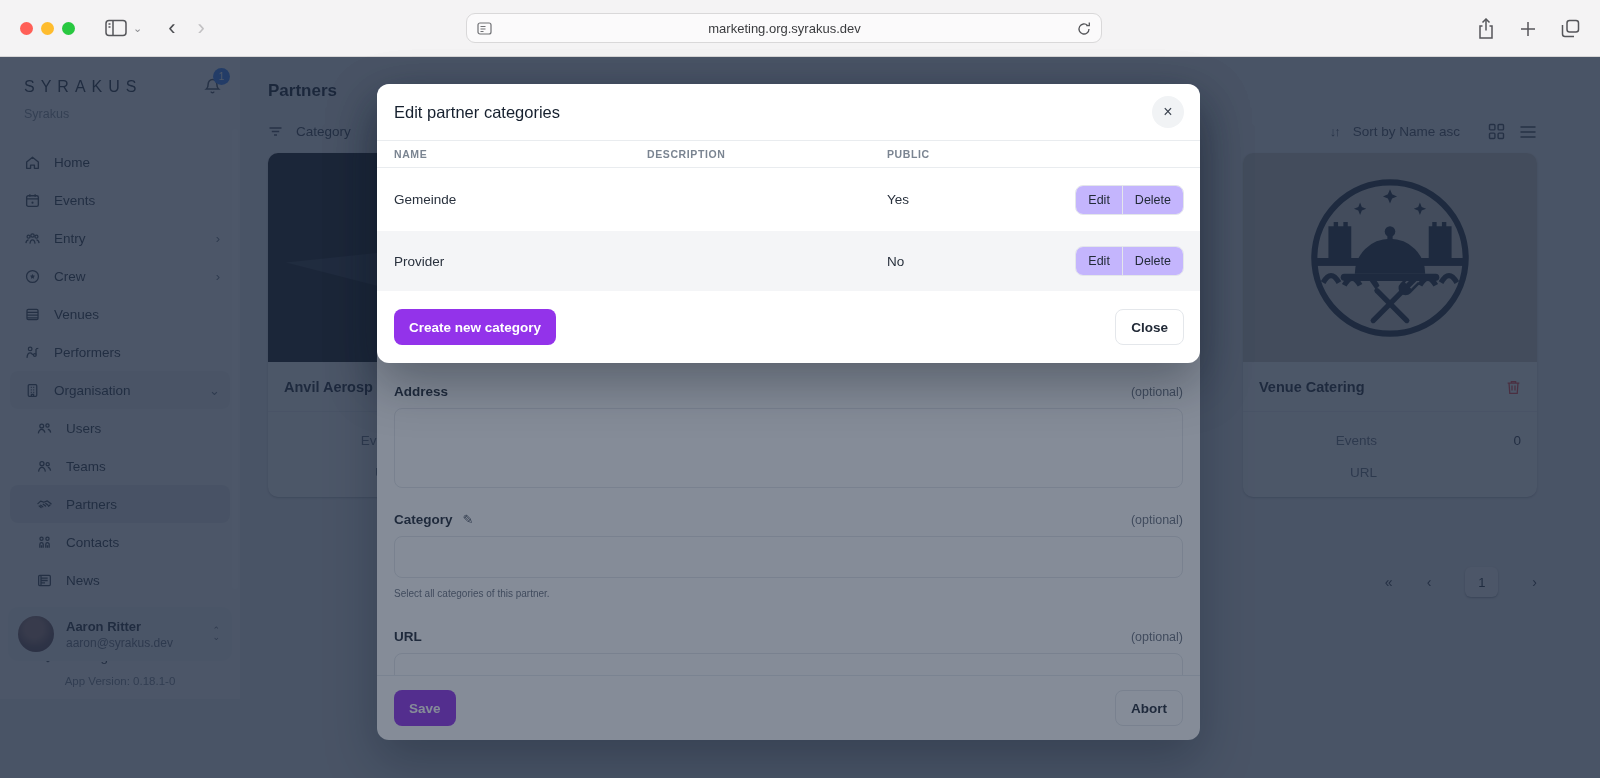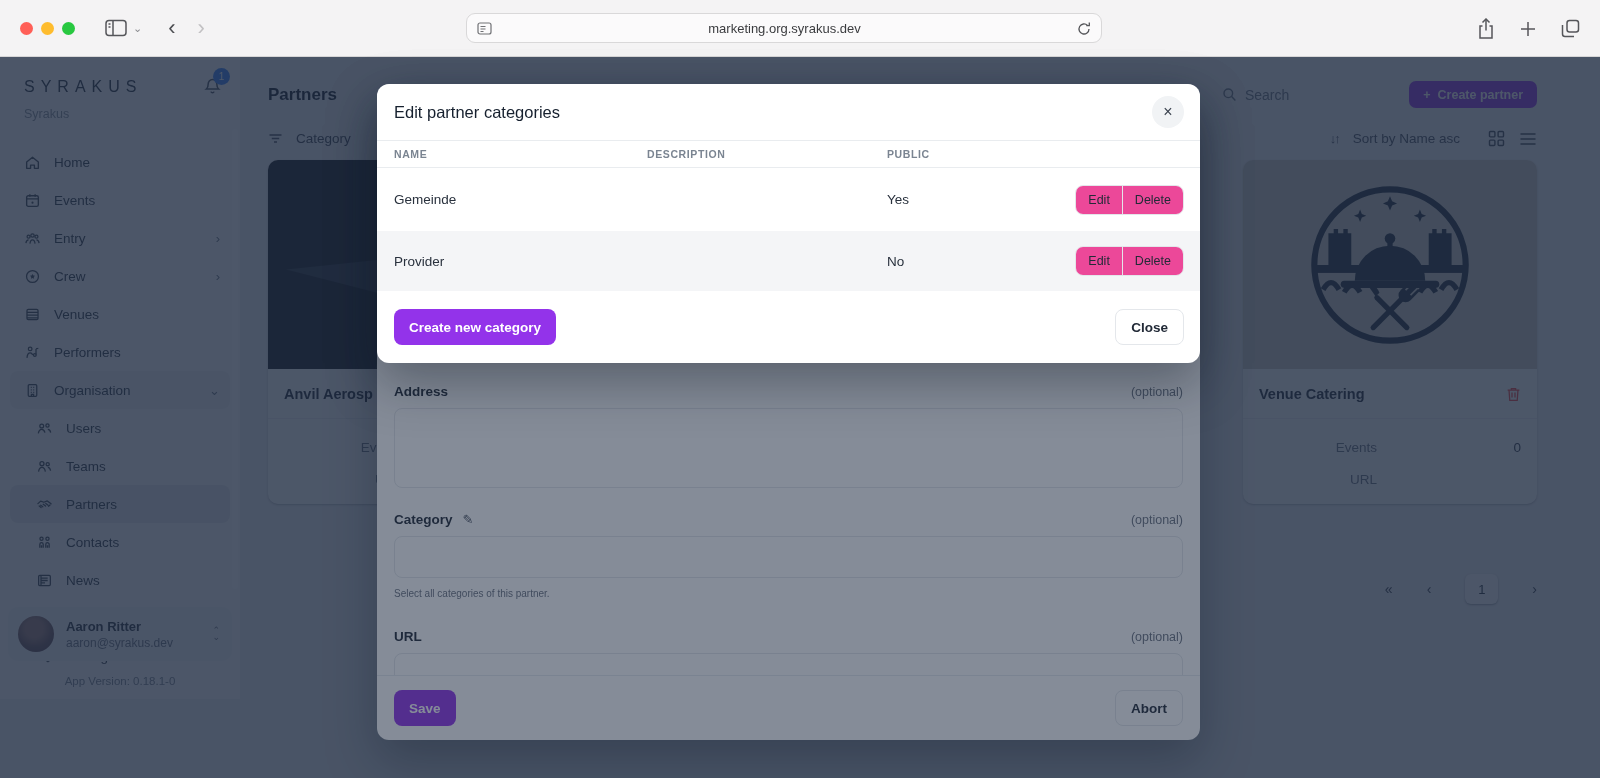--- a/index.html
+++ b/index.html
@@ -126,21 +126,21 @@
                background:#f1f3f5; border:none; color:#3c4450; font-size:16px; display:flex;
                align-items:center; justify-content:center; font-family:inherit; }
   .tbl-head { display:grid; grid-template-columns:253px 240px 1fr 150px; align-items:center; height:28px;
               border-top:1px solid #e9ecef; border-bottom:1px solid #e9ecef; padding-left:17px;
               font-size:10.5px; font-weight:700; letter-spacing:.6px; color:#7a8491; }
   .tbl-row { display:grid; grid-template-columns:253px 240px 1fr 150px; align-items:center; height:63px;
              padding-left:17px; font-size:13.5px; color:#29313d; }
   .tbl-row.stripe { background:#f4f5f7; height:60px; }
   .row-actions { display:flex; justify-content:flex-end; padding-right:16px; }
   .btn-group { display:flex; border:1px solid #e3e6ea; border-radius:8px; overflow:hidden; background:#fff; }
-  .btn-group button { background:#ec4899; border:none; height:28px; padding:0 12px; font-size:12.5px; font-weight:500;
+  .btn-group button { background:#c4b5fd; border:none; height:28px; padding:0 12px; font-size:12.5px; font-weight:500;
                       color:#222a37; font-family:inherit; }
   .btn-group button + button { border-left:1px solid #e3e6ea; }
   .cat-footer { margin-top:auto; display:flex; align-items:center; padding:0 16px 0 17px; height:72px; }
   .cat-footer .btn-plain { height:36px; }
 
   svg { display:block; }
 </style>
 </head>
 <body>
 
@@ -373,35 +373,20 @@
             <span>⌄</span>
         </span>
       </div>
       <div class="app-version">App Version: 0.18.1-0</div>
       <div class="side-scrollbar"></div>
     </aside>
 
     <main class="content">
       <div class="page-head">
         <h1 class="page-title">Partners</h1>
-        <div class="head-right">
-          <div class="search-box">
-            <span>
-              <svg width="15" height="15" viewBox="0 0 15 15" fill="none" stroke="currentColor" stroke-width="1.4">
-                  <circle cx="6.3" cy="6.3" r="4.3"></circle>
-                  <path d="M9.6 9.6 13.4 13.4"></path>
-                </svg>
-            </span>
-            <span class="search-label">Search</span>
-          </div>
-          <button class="btn-accent">
-            <span>+</span>
-            <span>Create partner</span>
-          </button>
-        </div>
       </div>
 
       <div class="filters-row">
         <span style="color:#4a5260;">
           <svg width="15" height="13" viewBox="0 0 15 13" fill="none" stroke="currentColor" stroke-width="1.3">
               <path d="M1.5 3h12M3.8 6.5h7.4M6 10h3"></path>
             </svg>
         </span>
         <span class="filter-left">
           <span>Category</span>

